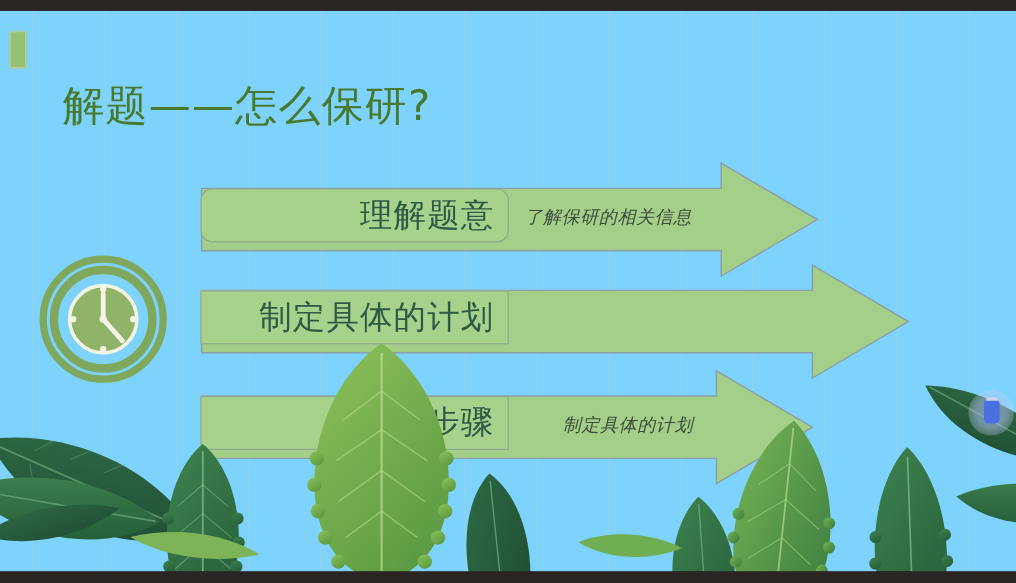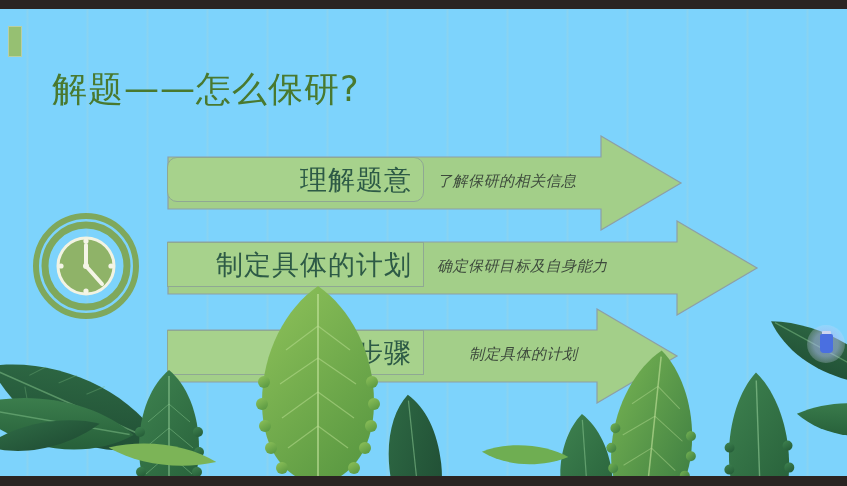--- a/index.html
+++ b/index.html
@@ -216,21 +216,20 @@
     <div class="desc-text" style="left:437px; top:163px;">了解保研的相关信息</div>
 
     <div class="arrow-row" style="left:167px; top:211px;">
       <svg class="arrow-shape" width="592" height="96" viewBox="0 0 592 96">
         <path d="M1,22 L510,22 L510,1 L590,48 L510,95 L510,74 L1,74 Z" fill="#a3cf89" stroke="#8d9fa6" stroke-width="1.2"></path>
       </svg>
     </div>
     <div class="label-box" style="left:167px; top:233px; width:257px; height:45px;">
       <span class="label-text">制定具体的计划</span>
     </div>
-    <div class="desc-text" style="left:437px; top:248px;">确定保研目标及自身能力</div>
 
     <div class="arrow-row" style="left:167px; top:299px;">
       <svg class="arrow-shape" width="512" height="96" viewBox="0 0 512 96">
         <path d="M1,22 L430,22 L430,1 L510,48 L430,95 L430,74 L1,74 Z" fill="#a3cf89" stroke="#8d9fa6" stroke-width="1.2"></path>
       </svg>
     </div>
     <div class="label-box" style="left:167px; top:321px; width:257px; height:45px;">
       <span class="label-text">解题步骤</span>
     </div>
     <div class="desc-text" style="left:437px; top:336px;margin-left:32px;">制定具体的计划</div>

